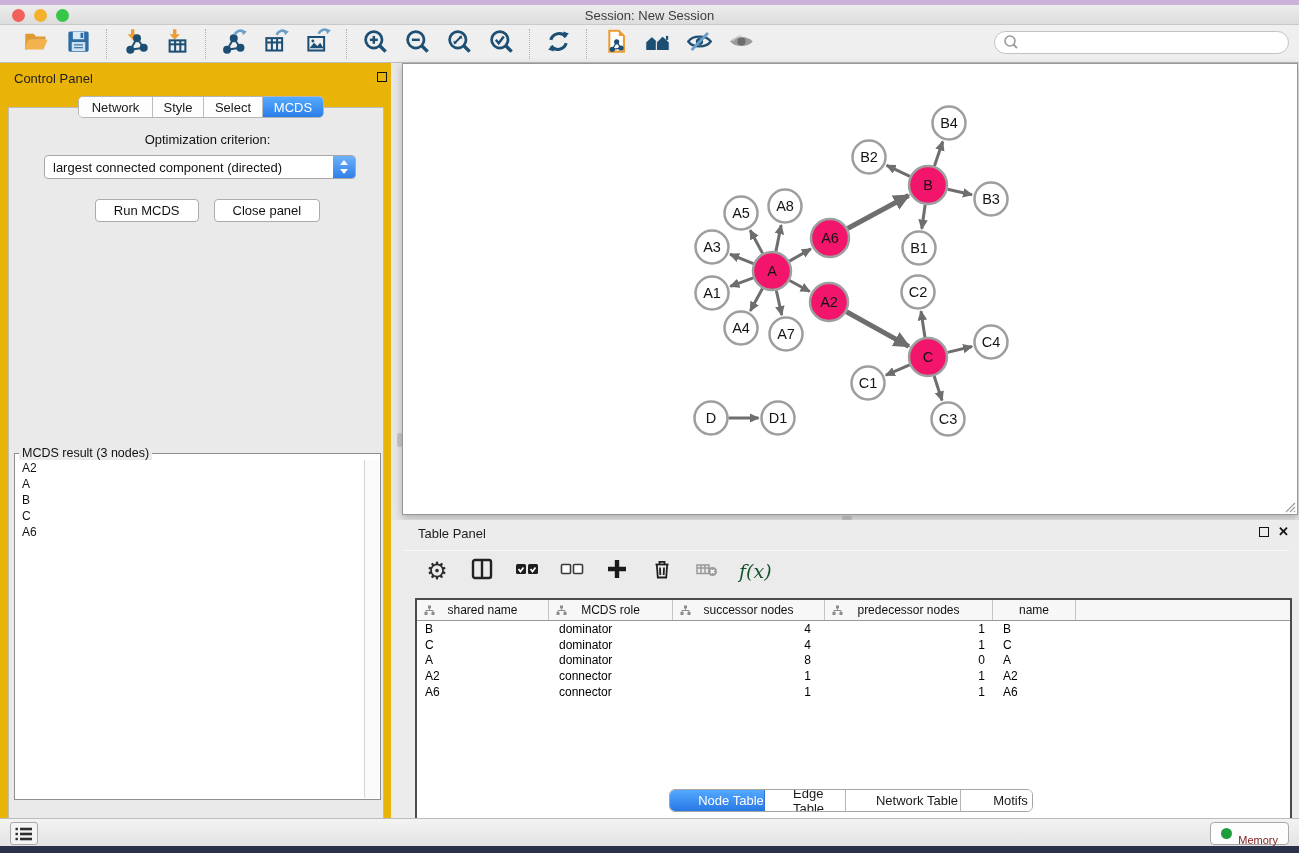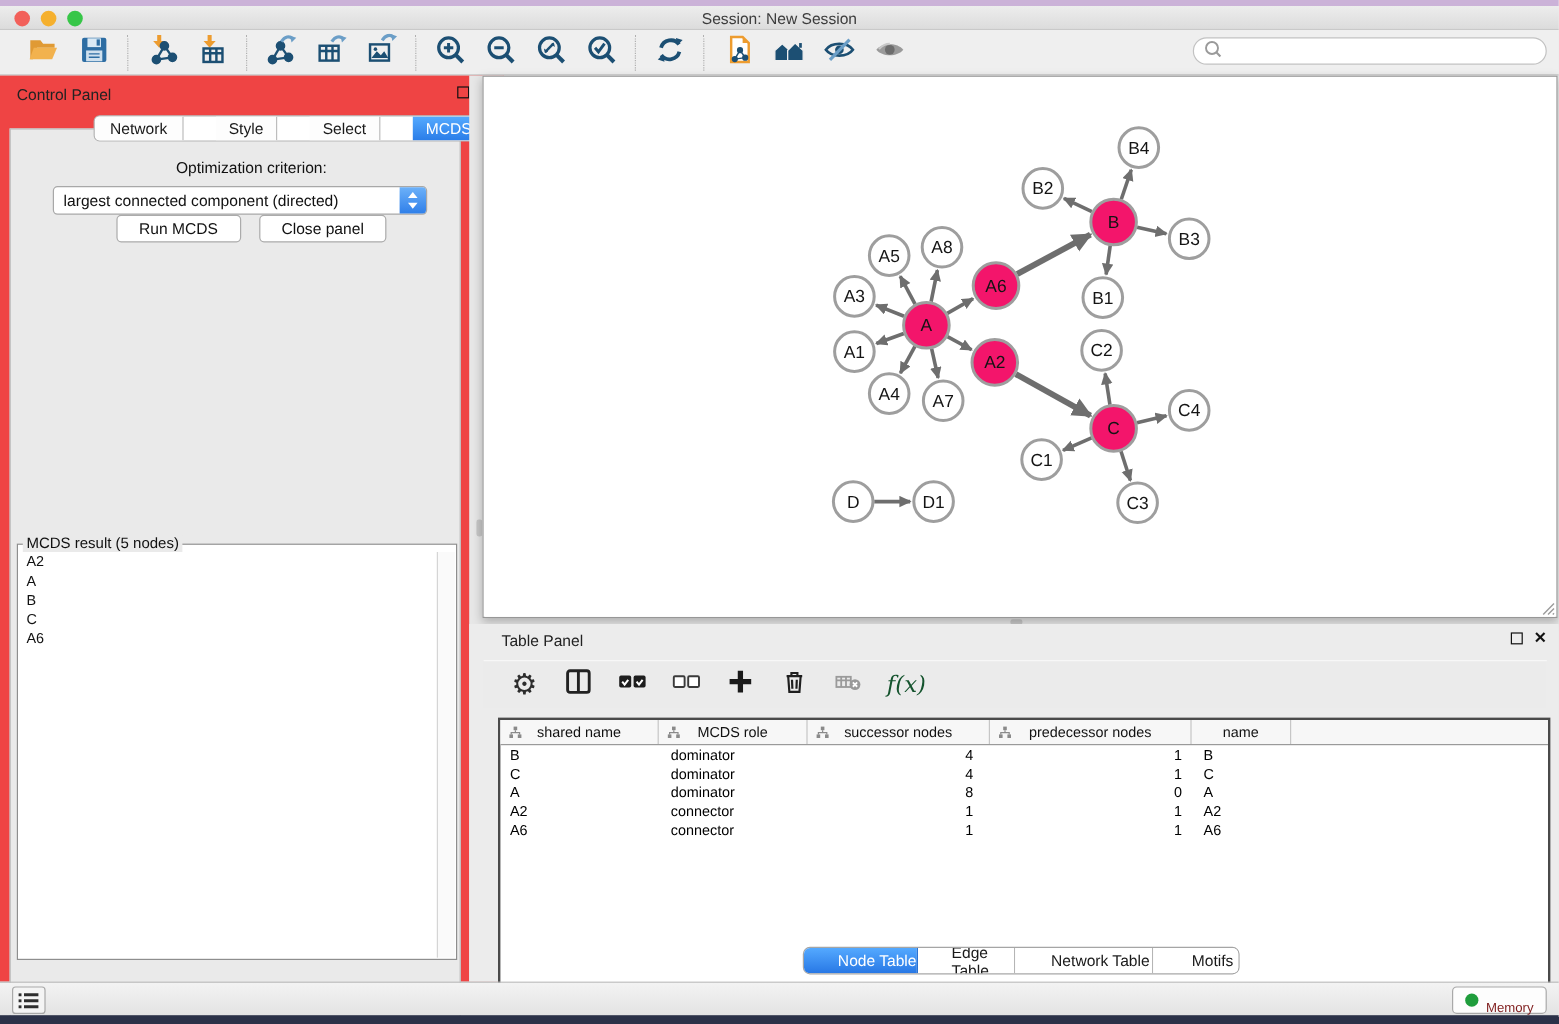--- a/index.html
+++ b/index.html
@@ -18,41 +18,41 @@
   .toolbar { position:absolute; left:0; top:25px; width:100%; height:38px; background:#efefef;
     border-bottom:1px solid #bdbdbd; display:flex; align-items:center; padding-left:8px; }
   .tb-group { display:flex; align-items:center; gap:14px; padding:0 14px; }
   .tb-sep { width:1px; height:30px; border-left:1px dotted #b0b0b0; }
   .tb-icon { width:28px; height:28px; display:flex; align-items:center; justify-content:center; cursor:default; }
   .search-wrap { position:absolute; right:10px; top:31px; width:295px; height:23px; background:#fff;
     border:1px solid #c2c2c2; border-radius:12px; display:flex; align-items:center; padding-left:7px; }
   .search-wrap input { border:none; outline:none; flex:1; font-size:12px; background:transparent; }
 
   
-  .control-panel { position:absolute; left:0; top:63px; width:420px; height:755px; background:#ef4444;
-    border-right:1px solid #ef4444; }
+  .control-panel { position:absolute; left:0; top:63px; width:420px; height:755px; background:#eab308;
+    border-right:5px solid #ef4444; }
   .panel-title { position:absolute; left:14px; top:8px; font-size:13px; color:#222; }
   .panel-btns { position:absolute; right:8px; top:9px; display:flex; gap:9px; align-items:center; }
   .float-box { width:10px; height:10px; border:1.6px solid #111; }
   .close-x { font-size:13px; font-weight:bold; color:#111; line-height:10px; }
   .cp-tabs { position:absolute; left:78px; top:33px; display:flex; height:22px;
-    border:1px solid #b5b5b5; border-radius:5px; overflow:hidden; background:#fff;gap:27px; }
+    border:1px solid #b5b5b5; border-radius:5px; overflow:hidden; background:#fff; }
   .cp-tab { display:flex; align-items:center; justify-content:center; font-size:13px; color:#1a1a1a;
     border-right:1px solid #bdbdbd; background:#fdfdfd; }
   .cp-tab:last-child { border-right:none; }
   .cp-tab.active { background:linear-gradient(#55aaff,#2a7de8); color:#fff; }
   .cp-content { position:absolute; left:8px; top:44px; width:376px; height:762px;
     border:1px solid #bcbcbc; background:#eaeaea; }
   .opt-label { position:absolute; left:0; top:69px; width:100%; text-align:center; font-size:13px; color:#111; }
   .dropdown { position:absolute; left:44px; top:92px; width:312px; height:24px; background:#fff;
     border:1px solid #a8a8a8; border-radius:4px; display:flex; align-items:center; }
   .dropdown .val { flex:1; font-size:13px; color:#111; padding-left:8px; white-space:nowrap; }
   .dropdown .stepper { width:22px; height:100%; background:linear-gradient(#6cb1f9,#2f7fe9);
     border-radius:0 3px 3px 0; display:flex; align-items:center; justify-content:center; }
-  .cp-buttons { position:absolute; left:0; top:116px; width:100%; display:flex; justify-content:center; gap:15px; }
+  .cp-buttons { position:absolute; left:0; top:136px; width:100%; display:flex; justify-content:center; gap:15px; }
   .aqua-btn { height:23px; background:#fff; border:1px solid #ababab; border-radius:4px;
     font-size:13px; color:#111; padding:0 18px; display:flex; align-items:center; font-family:"Liberation Sans",sans-serif; }
   .mcds-fieldset { position:absolute; left:14px; top:390px; width:367px; height:347px;
     border:1px solid #8e8e8e; background:#fff; }
   .mcds-legend { position:absolute; left:4px; top:-8px; background:#eaeaea; padding:0 3px; font-size:12.5px; color:#111; }
   .mcds-list { position:absolute; left:1px; top:6px; width:348px; height:338px; overflow:hidden; }
   .mcds-item { font-size:12px; color:#111; line-height:16px; padding-left:6px; }
   .mcds-scroll { position:absolute; right:1px; top:6px; width:15px; height:338px; background:#fafafa; border-left:1px solid #d5d5d5; }
 
   
@@ -318,21 +318,21 @@
             <polygon points="5,1 9,6 1,6" fill="#fff"></polygon>
             <polygon points="1,10 9,10 5,15" fill="#fff"></polygon>
           </svg>
       </span>
     </div>
     <div class="cp-buttons">
       <button class="aqua-btn">Run MCDS</button>
       <button class="aqua-btn">Close panel</button>
     </div>
     <div class="mcds-fieldset">
-      <span class="mcds-legend">MCDS result (5 nodes)</span>
+      <span class="mcds-legend">MCDS result (3 nodes)</span>
       <div class="mcds-list" id="mcds-list">
           <div class="mcds-item">A2</div>
           <div class="mcds-item">A</div>
           <div class="mcds-item">B</div>
           <div class="mcds-item">C</div>
           <div class="mcds-item">A6</div>
         </div>
       <div class="mcds-scroll"></div>
     </div>
   </div>

